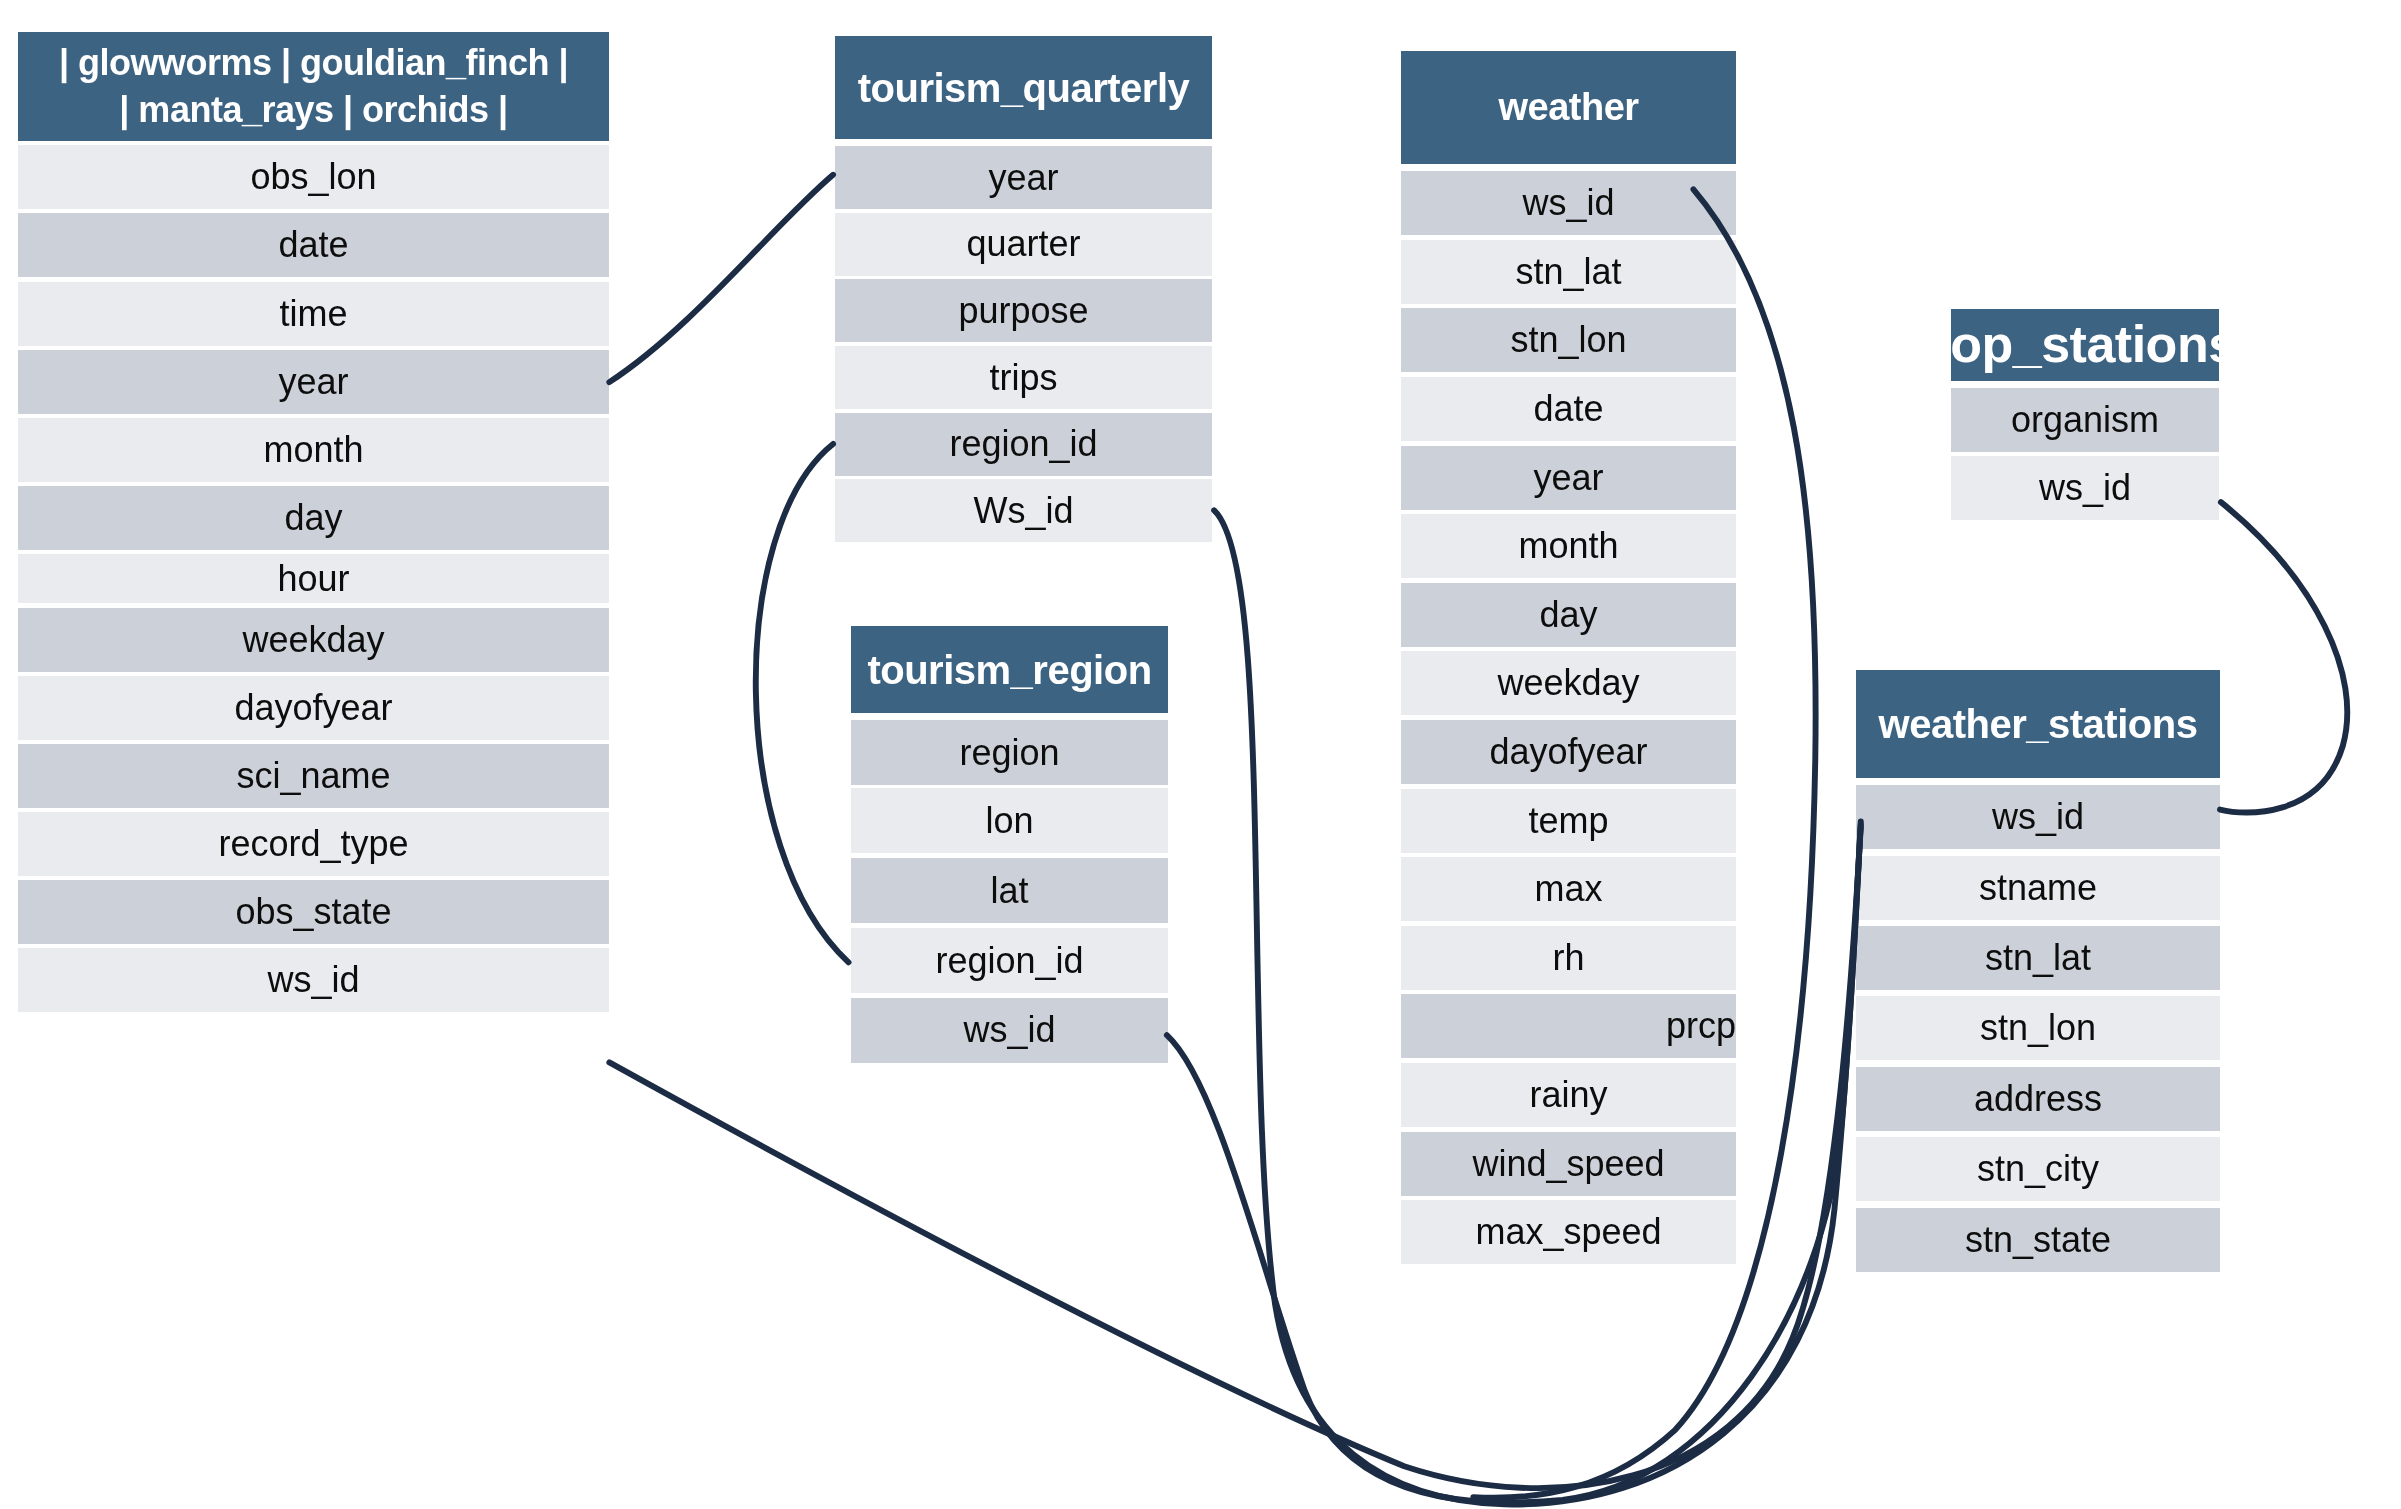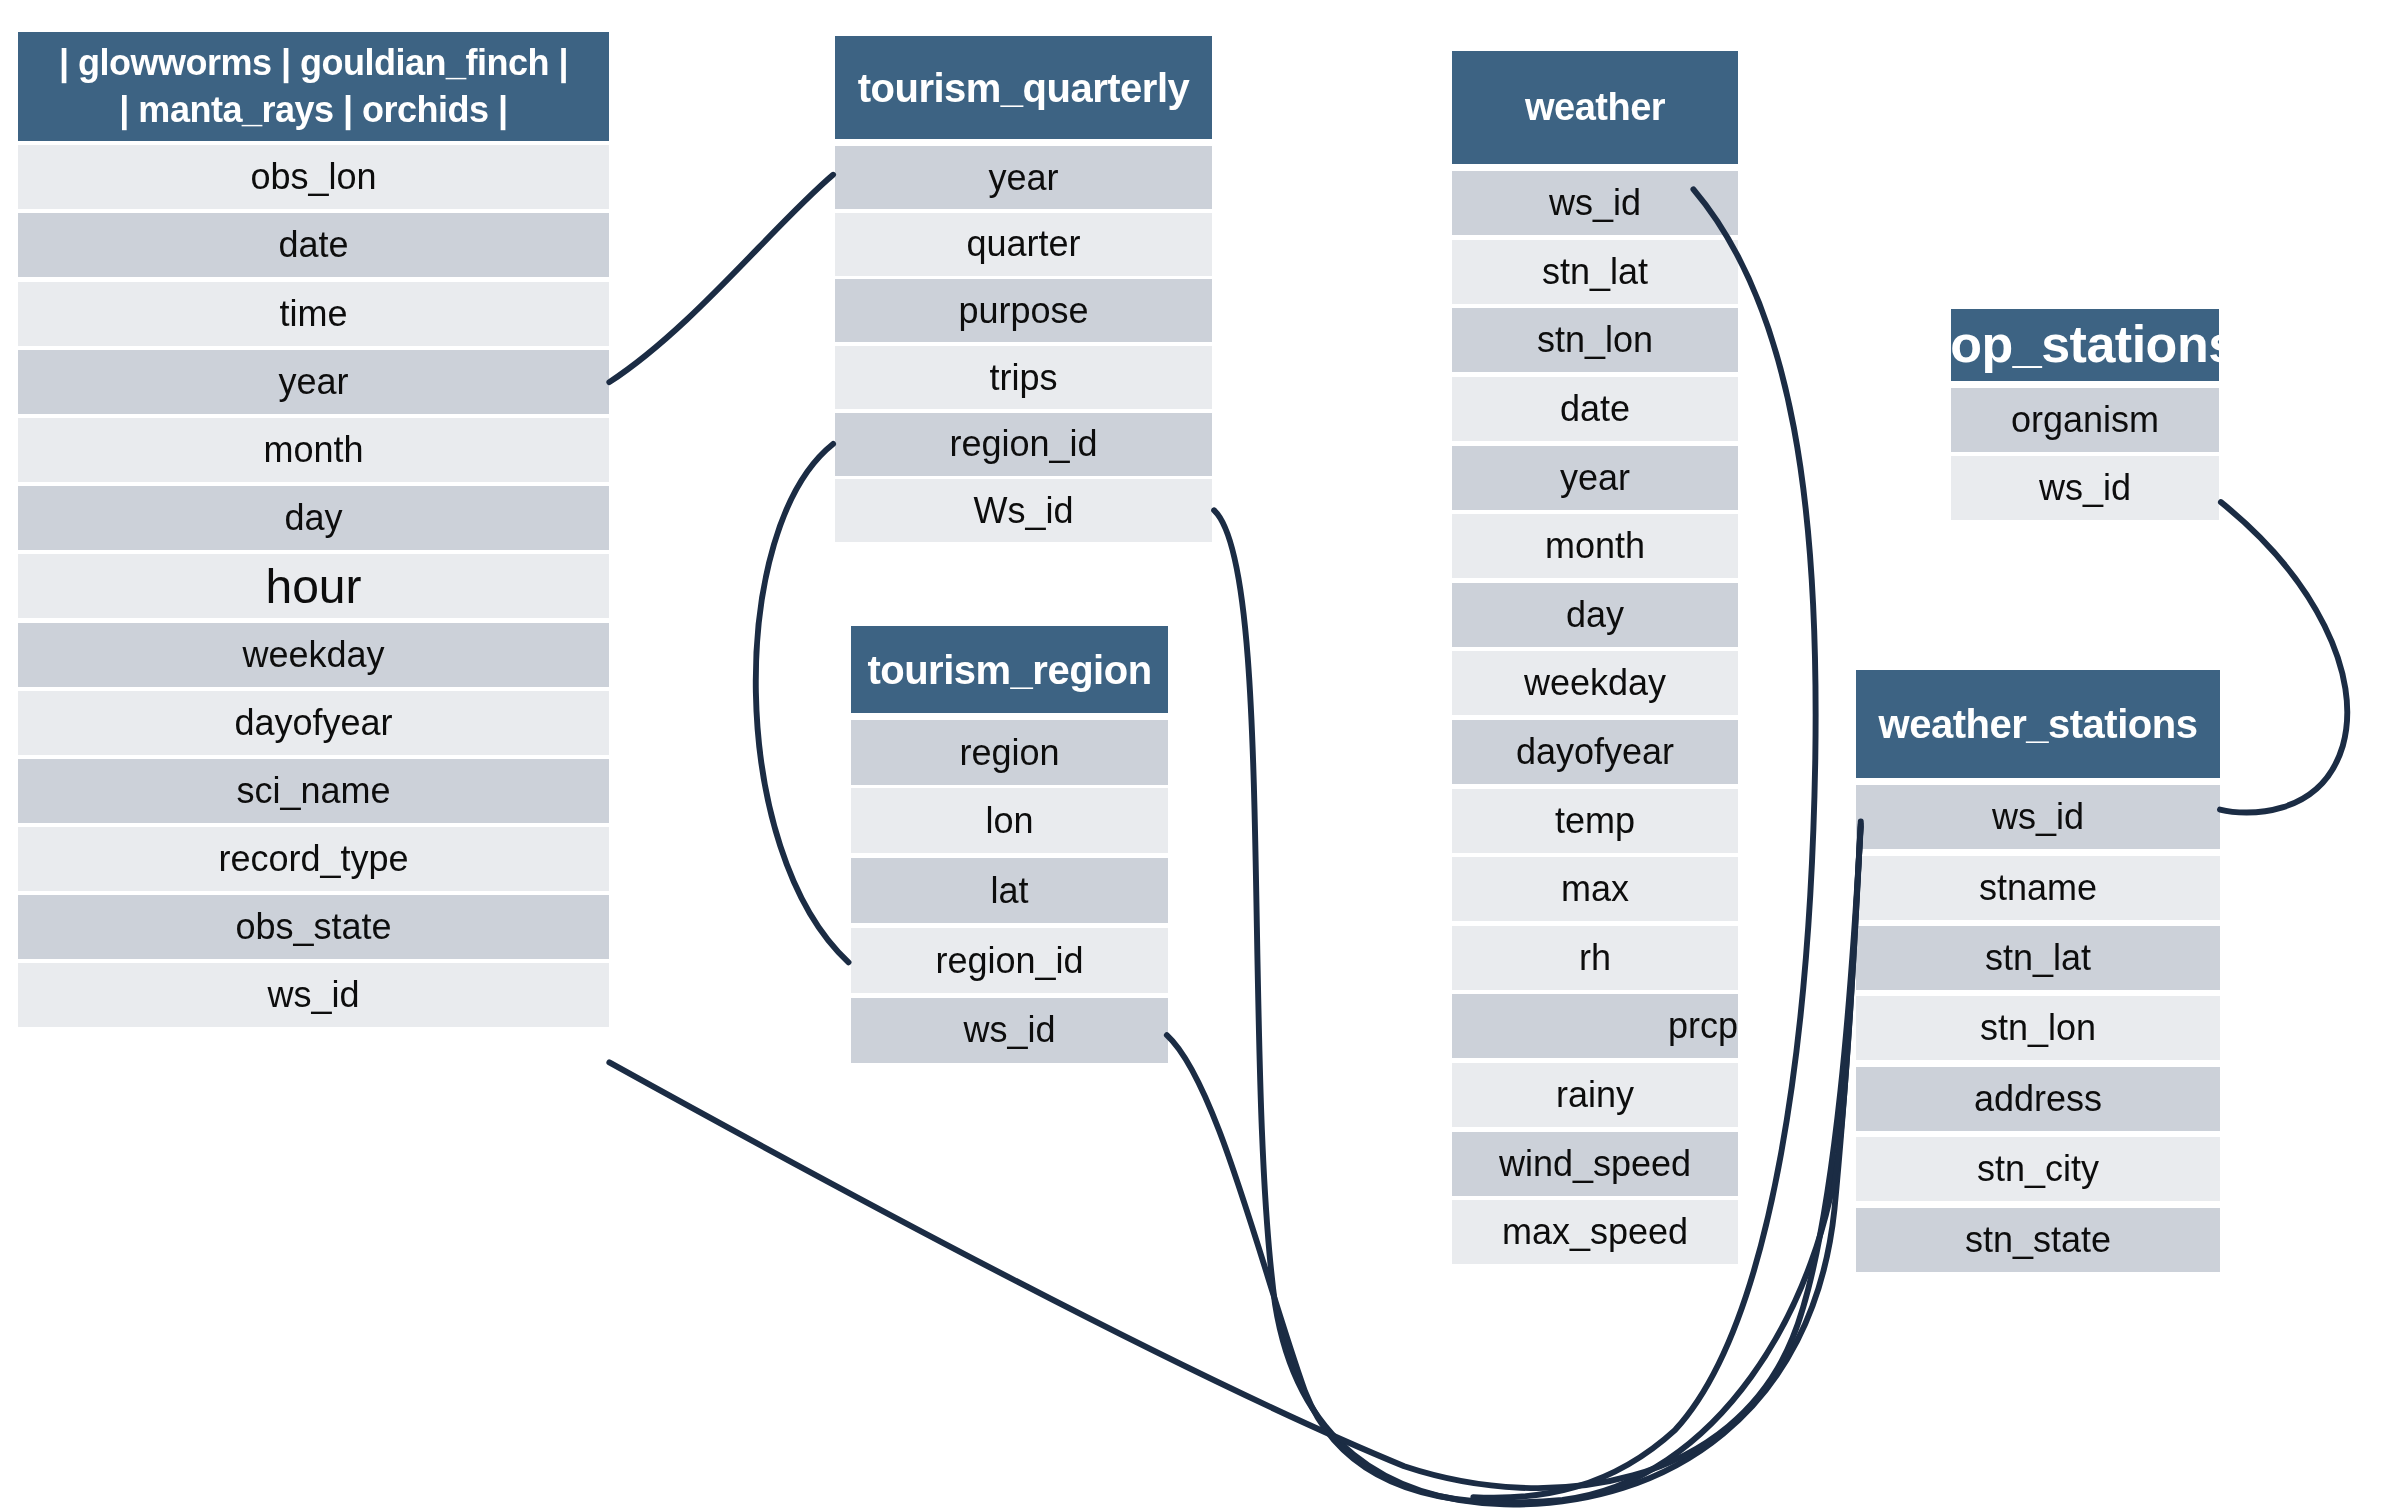--- a/index.html
+++ b/index.html
@@ -60,21 +60,21 @@
           </div>
           <div class="frow dark" style="height: 64px; margin-top: 4.2px; font-size: 36px;">
             <span>year</span>
           </div>
           <div class="frow light" style="height: 64px; margin-top: 4.2px; font-size: 36px;">
             <span>month</span>
           </div>
           <div class="frow dark" style="height: 64px; margin-top: 4.2px; font-size: 36px;">
             <span>day</span>
           </div>
-          <div class="frow light" style="height: 64px; margin-top: 4.2px; font-size: 48px;">
+          <div class="frow light" style="height: 49px; margin-top: 4.2px; font-size: 36px;">
             <span>hour</span>
           </div>
           <div class="frow dark" style="height: 64px; margin-top: 4.2px; font-size: 36px;">
             <span>weekday</span>
           </div>
           <div class="frow light" style="height: 64px; margin-top: 4.2px; font-size: 36px;">
             <span>dayofyear</span>
           </div>
           <div class="frow dark" style="height: 64px; margin-top: 4.2px; font-size: 36px;">
             <span>sci_name</span>
@@ -130,21 +130,21 @@
             <span>lat</span>
           </div>
           <div class="frow light" style="height: 65px; margin-top: 4.9px; font-size: 36px;">
             <span>region_id</span>
           </div>
           <div class="frow dark" style="height: 65px; margin-top: 4.9px; font-size: 36px;">
             <span>ws_id</span>
           </div>
         </div>
       </div>
-      <div class="tbl" style="left: 1452px; top: 51px; width: 286px;">
+      <div class="tbl" style="left: 1401px; top: 51px; width: 335px;">
         <div class="tbl-header" style="height: 113px; font-size: 38px;">
           <span class="hline">weather</span>
         </div>
         <div class="rows">
           <div class="frow dark" style="height: 64px; margin-top: 7.3px; font-size: 36px;">
             <span>ws_id</span>
           </div>
           <div class="frow light" style="height: 64px; margin-top: 4.6px; font-size: 36px;">
             <span>stn_lat</span>
           </div>

